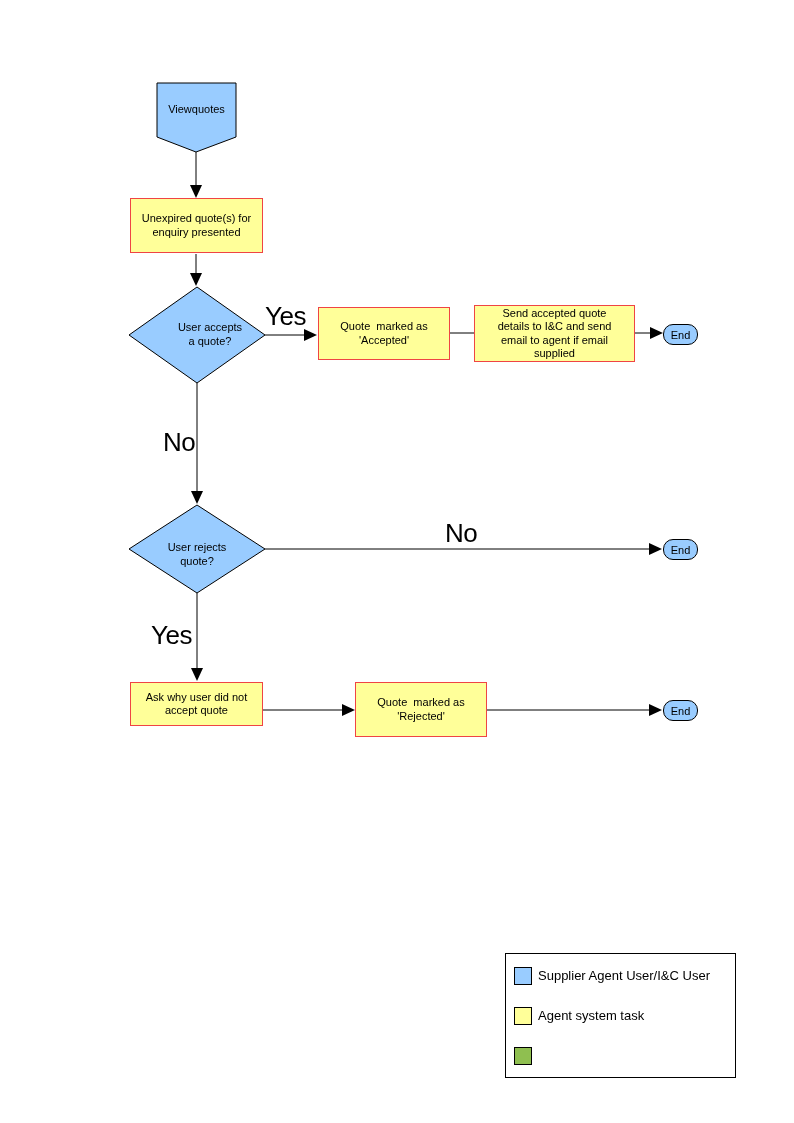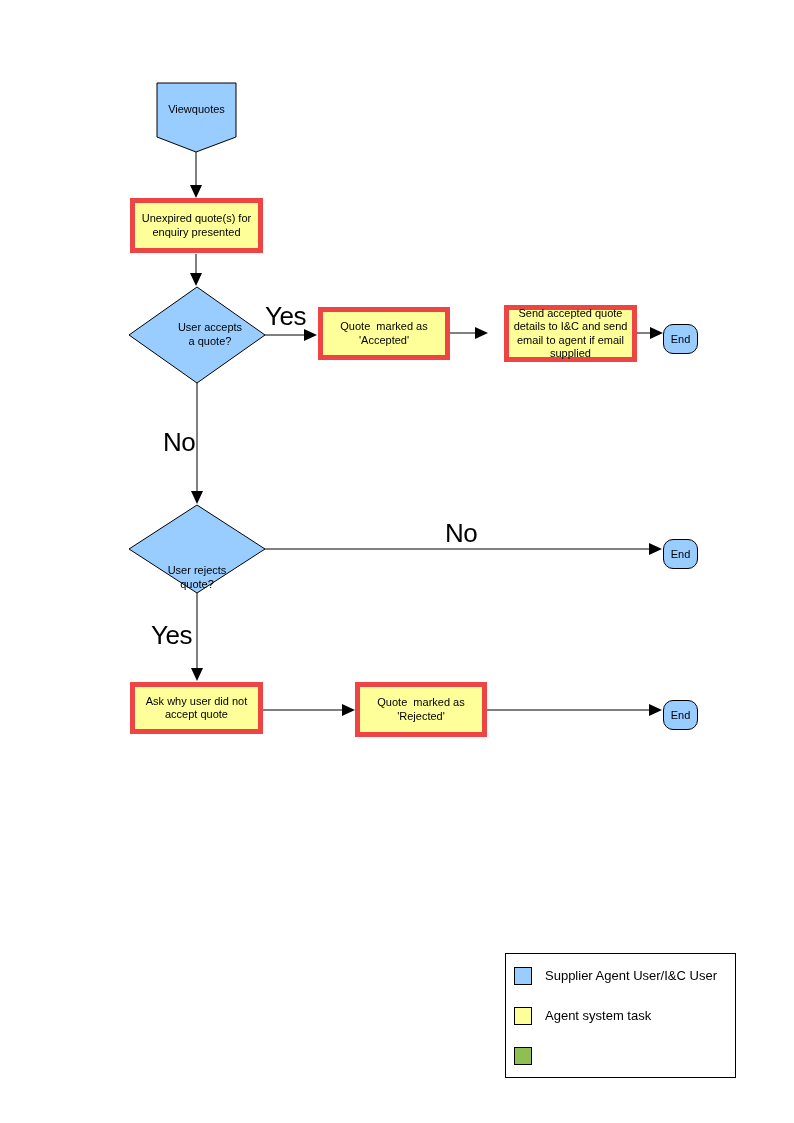--- a/index.html
+++ b/index.html
@@ -6,37 +6,37 @@
   .canvas{
     position:relative;width:794px;height:1123px;background:#FFFFFF;
     font-family:"Liberation Sans",sans-serif;color:#000;overflow:hidden;border-radius:30px;
   }
   .layer{position:absolute;left:0;top:0;width:794px;height:1123px;}
   .node-label{
     position:absolute;display:flex;align-items:center;justify-content:center;
     text-align:center;font-size:11px;line-height:1.25;white-space:pre-wrap;
   }
   .process{
-    position:absolute;box-sizing:border-box;background:#FFFF99;border:5px solid #ef4444;
+    position:absolute;box-sizing:border-box;background:#FFFF99;border:1px solid #ef4444;
     display:flex;align-items:center;justify-content:center;text-align:center;
     font-size:11px;line-height:1.22;white-space:pre-wrap;
   }
   .terminator{
-    position:absolute;box-sizing:border-box;width:35px;height:30px;background:#99CCFF;
+    position:absolute;box-sizing:border-box;width:35px;height:21px;background:#99CCFF;
     border:1px solid #000;border-radius:10px;display:flex;align-items:center;
     justify-content:center;font-size:11px;
   }
   .edge-label{position:absolute;font-size:26px;line-height:1;letter-spacing:-0.5px;text-align:right;}
   .legend{
     position:absolute;left:505px;top:953px;width:231px;height:125px;
     box-sizing:border-box;border:1px solid #000;background:#fff;
     display:flex;flex-direction:column;justify-content:space-between;
     padding:13px 8px 12px 8px;
   }
-  .legend-row{display:flex;align-items:center;gap:13px;font-size:13px;line-height:1.18;}
+  .legend-row{display:flex;align-items:center;gap:6px;font-size:13px;line-height:1.18;}
   .swatch{width:18px;height:18px;border:1px solid #000;flex:0 0 auto;box-sizing:border-box;}
   .swatch-blue{background:#99CCFF;}
   .swatch-yellow{background:#FFFF99;}
   .swatch-green{background:#8FBF50;}
   .legend-label{white-space:pre-wrap;}
 </style>
 </head>
 <body>
 
 <div class="canvas">
@@ -82,33 +82,33 @@
 
   <div class="process" style="left:130px;top:198px;width:133px;height:55px">Unexpired quote(s) for
 enquiry presented</div>
 
   <div class="node-label" style="left:152px;top:317px;width:116px;height:36px">User accepts
 a quote?</div>
 
   <div class="process" style="left:318px;top:307px;width:132px;height:53px">Quote  marked as
 'Accepted'</div>
 
-  <div class="process" style="left:504px;top:305px;width:133px;height:57px">Send accepted quote
+  <div class="process" style="left:474px;top:305px;width:161px;height:57px">Send accepted quote
 details to I&amp;C and send
 email to agent if email
 supplied</div>
 
   <div class="terminator" style="left:663px;top:324px">End</div>
 
-  <div class="node-label" style="left:139px;top:560px;width:116px;height:36px">User rejects
+  <div class="node-label" style="left:139px;top:537px;width:116px;height:36px">User rejects
 quote?</div>
 
   <div class="terminator" style="left:663px;top:539px">End</div>
 
-  <div class="process" style="left:130px;top:682px;width:133px;height:52px">Ask why user did not
+  <div class="process" style="left:130px;top:682px;width:133px;height:44px">Ask why user did not
 accept quote</div>
 
   <div class="process" style="left:355px;top:682px;width:132px;height:55px">Quote  marked as
 'Rejected'</div>
 
   <div class="terminator" style="left:663px;top:700px">End</div>
 
   <div class="edge-label" style="left:265px;top:303px">Yes</div>
   <div class="edge-label" style="left:163px;top:429px">No</div>
   <div class="edge-label" style="left:445px;top:520px">No</div>

